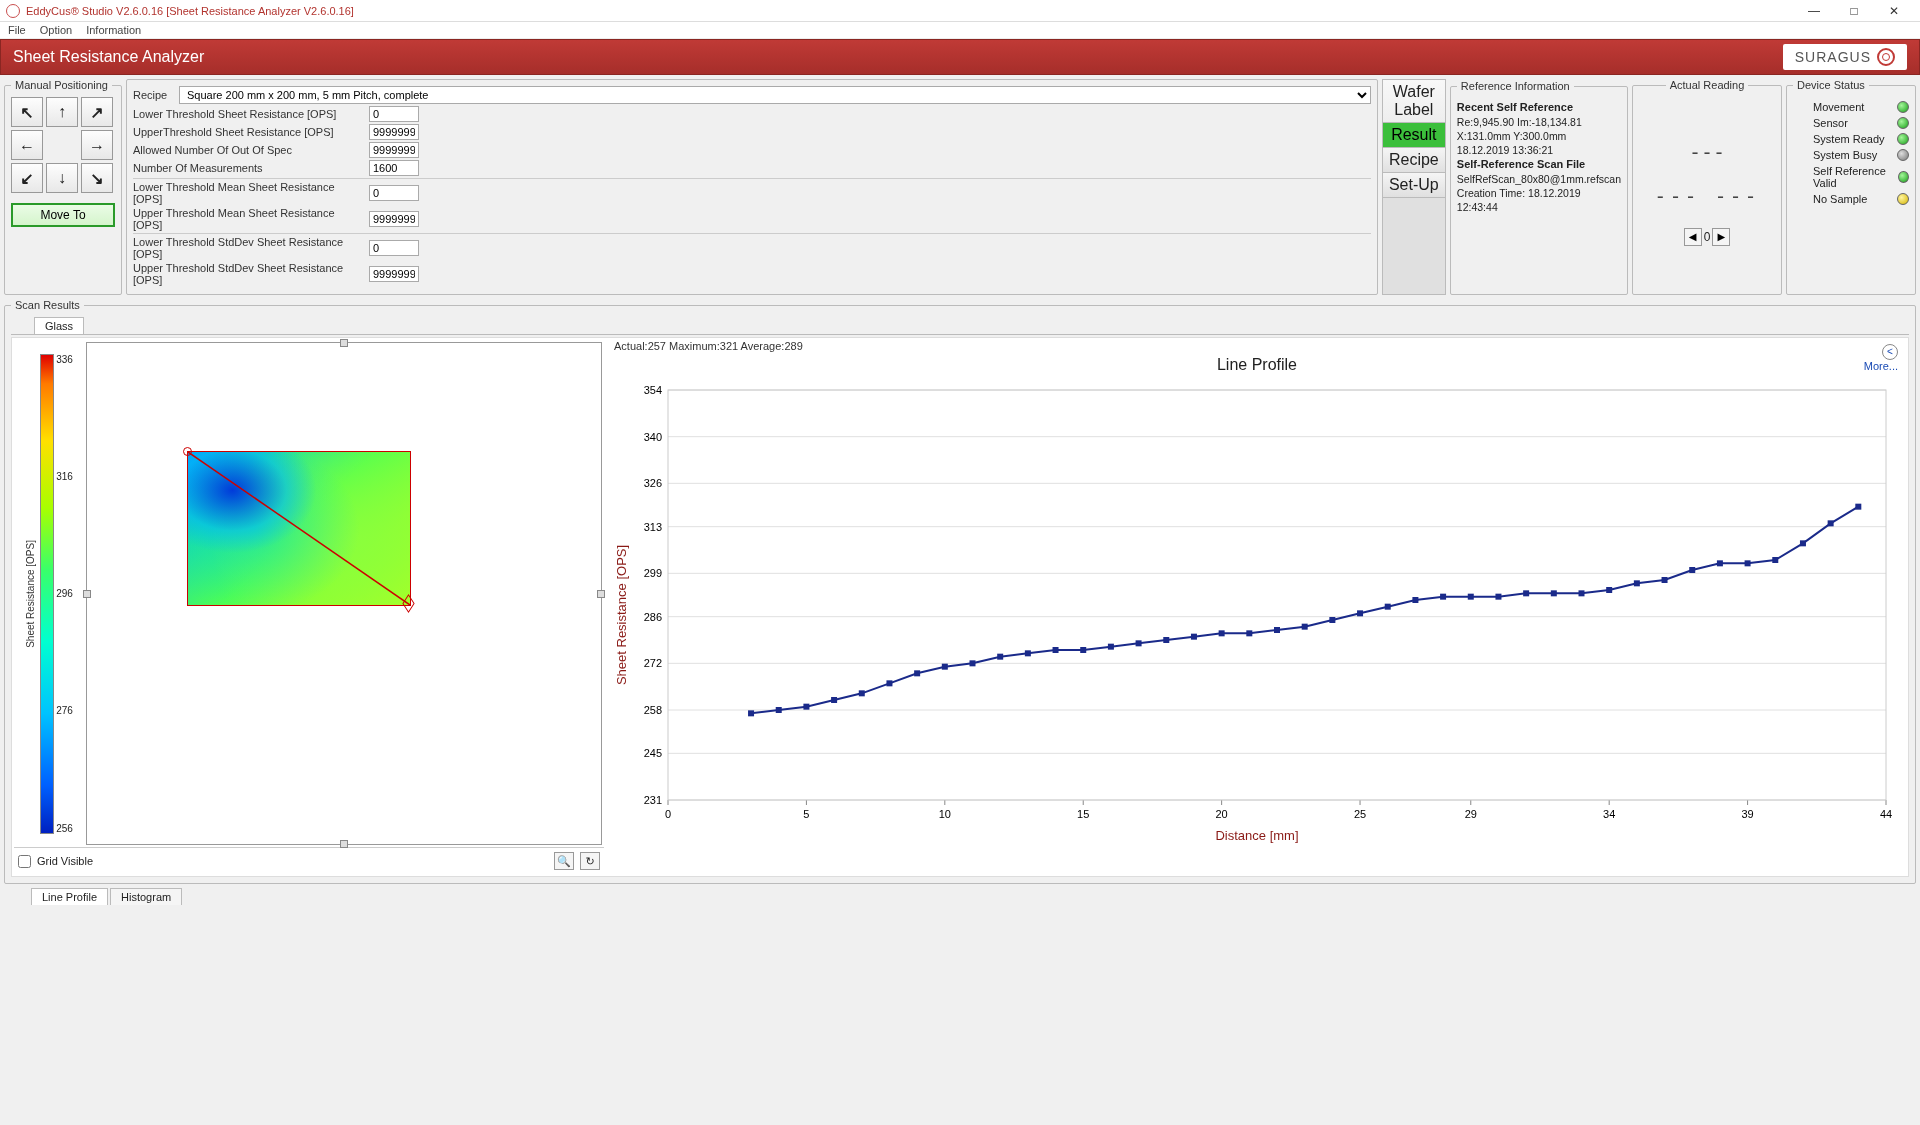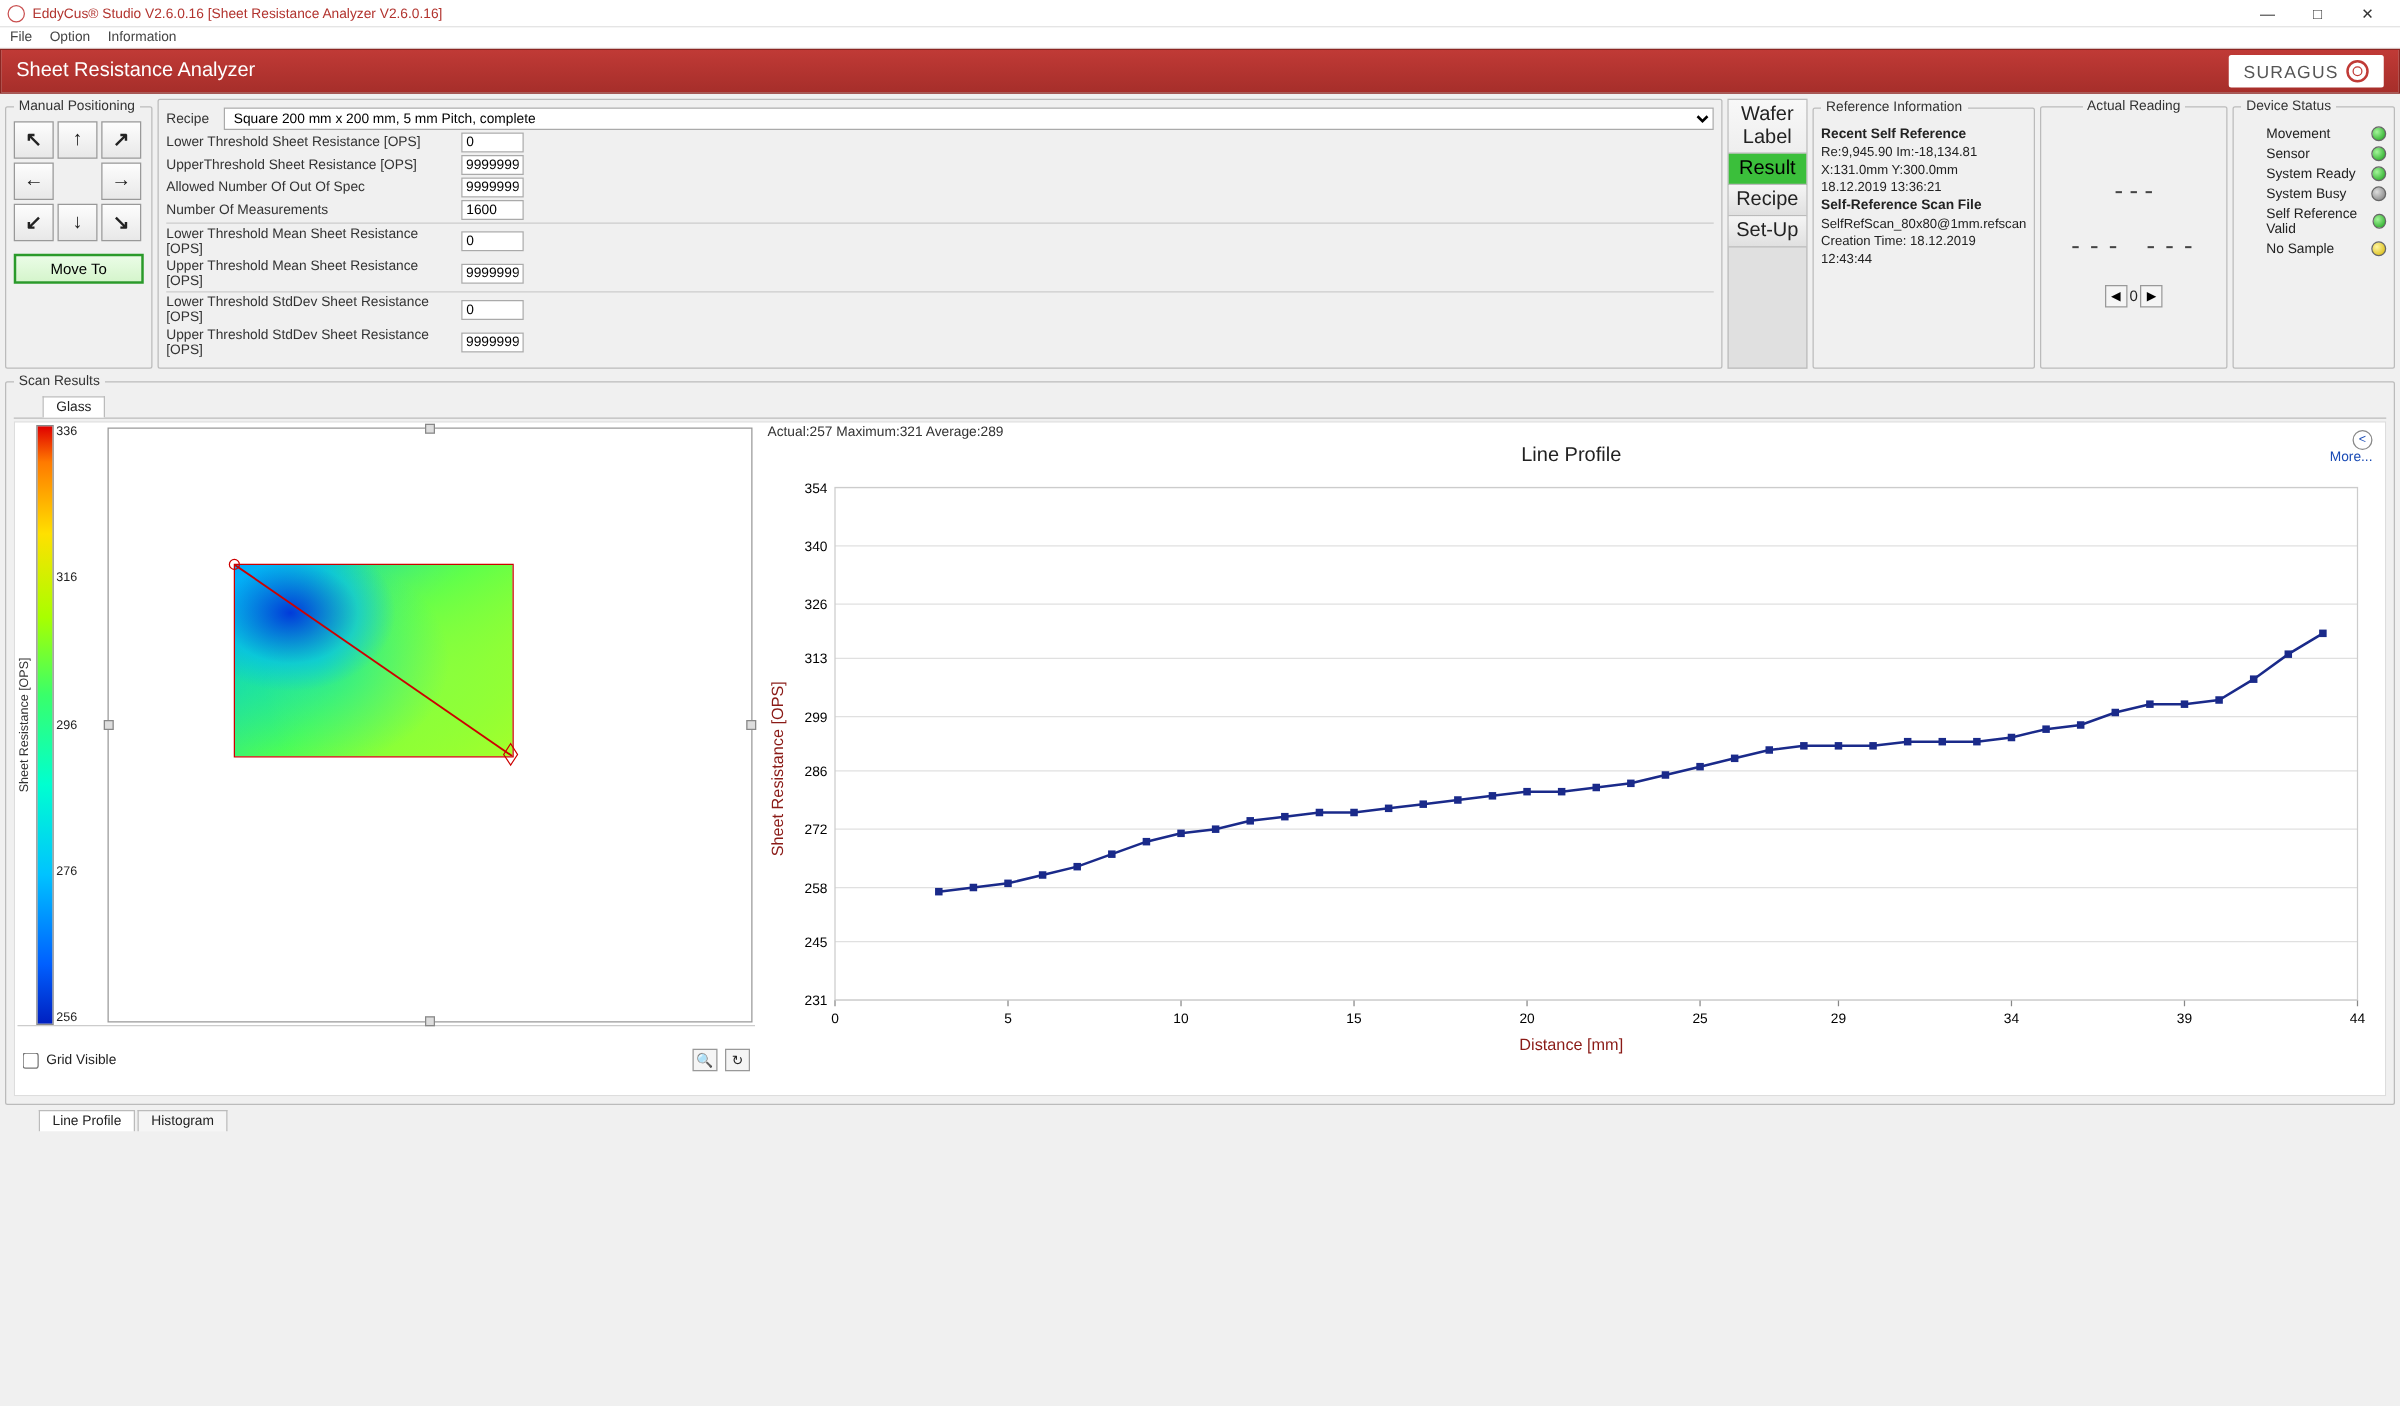--- a/index.html
+++ b/index.html
@@ -50,38 +50,38 @@
 .cmdbtn { height: 22px; font-size: 10.5px; border: 1px solid #999; background: linear-gradient(#fdfdfd,#e6e6e6); cursor: pointer; }
 .startscan { height: 30px; border: 2px solid #2a9a2a; background: linear-gradient(#eafce6,#d5f5cc); font-size: 14px; cursor:pointer;}
 .cmdbtn:disabled { color: #aaa; cursor: default; }
 .scanresults { margin: 0 4px 4px 4px; }
 .tabstrip { display: flex; border-bottom: 1px solid #bbb; margin-bottom: 2px;}
 .tab { padding: 2px 10px; border: 1px solid #bbb; border-bottom: none; background: #f5f5f5; font-size: 11px; cursor: pointer; margin-right: 2px; }
 .tab.active { background: #fff; margin-left: 23px; }
 .resultsbody { display: flex; gap: 4px; height: 540px; background:#fff; border:1px solid #ddd; padding:2px;}
 .leftpane { width: 590px; display: flex; flex-direction: column; }
 .maparea { flex: 1; display: flex; }
-.colorbar-wrap { width: 70px; display: flex; align-items: center; }
+.colorbar-wrap { width: 70px; display: flex; align-items: center; justify-content: center; }
 .cb-axis-label { writing-mode: vertical-rl; transform: rotate(180deg); font-size: 10px; color: #333; margin-right:4px;}
 .colorbar { width: 14px; height: 480px; background: linear-gradient(to bottom, #e00000 0%, #ff7a00 6%, #ffe000 18%, #a8ff00 32%, #39ff6a 45%, #00ffd0 60%, #00c3ff 75%, #0060ff 90%, #0020c0 100%); border:1px solid #888; position:relative;}
 .cb-ticks { display:flex; flex-direction:column; justify-content:space-between; height:480px; font-size:10px; margin-left:2px;}
 .mapplot { flex: 1; position: relative; border: 1px solid #999; margin: 2px; background:#fff; }
 .mapplot .handle{position:absolute;width:8px;height:8px;background:#ddd;border:1px solid #888;}
 .heat { position: absolute; left: 100px; top: 108px; width: 224px; height: 155px; border: 1px solid #c00; 
   background:
     radial-gradient(ellipse 120px 90px at 20% 25%, rgba(0,50,220,0.95), rgba(0,180,255,0.5) 45%, transparent 70%),
     radial-gradient(ellipse 150px 120px at 30% 50%, rgba(0,220,200,0.6), transparent 70%),
     radial-gradient(ellipse 180px 150px at 75% 60%, rgba(140,255,60,0.9), transparent 80%),
     linear-gradient(135deg, #00a0ff 0%, #20e0a0 25%, #50ff50 50%, #90ff30 75%, #b0ff20 100%);
 }
 .heat .diag { position:absolute; left:0; top:0; width:100%; height:100%; }
 .marker-start{position:absolute;left:-5px;top:-5px;width:9px;height:9px;border:1.5px solid #c00;border-radius:50%;background:transparent;}
 .marker-end{position:absolute;right:-6px;bottom:-6px;width:0;height:0;border-left:6px solid transparent;border-right:6px solid transparent;border-bottom:11px solid transparent; border-bottom-color:#c00; transform:translate(0,0);}
 .marker-end{border:1.5px solid #c00;width:11px;height:11px; transform:rotate(45deg) skew(12deg,12deg); background:transparent; right:-4px; bottom:-4px;}
-.mapfooter { display: flex; align-items: center; gap: 6px; padding: 18px 4px; font-size: 11px; border-top:1px solid #ccc;}
+.mapfooter { display: flex; align-items: center; gap: 6px; padding: 4px 4px; font-size: 11px; border-top:1px solid #ccc;}
 .mapfooter .spacer{flex:1;}
 .iconbtn{width:20px;height:18px;border:1px solid #999;background:#f5f5f5;display:flex;align-items:center;justify-content:center;font-size:11px;cursor:pointer;}
 .rightpane { flex: 1; position: relative; }
 .chart-title { text-align: center; font-size: 16px; color: #222; margin: 4px 0 6px 0; }
 .more{position:absolute;top:4px;right:8px;font-size:11px;color:#1a4bb5;cursor:pointer;text-align:right;}
 .more .circ{display:inline-block;width:16px;height:16px;border:1px solid #888;border-radius:50%;text-align:center;line-height:14px;font-size:10px;}
 .chart-svg { width: 100%; height: 470px; }
 .bottomtabs { display:flex; padding: 0 8px 4px 8px;}
 .statsline{font-size:11px;color:#333;margin-left:6px;}
 .ylabel{font-size:13px;fill:#8a1a16;}

